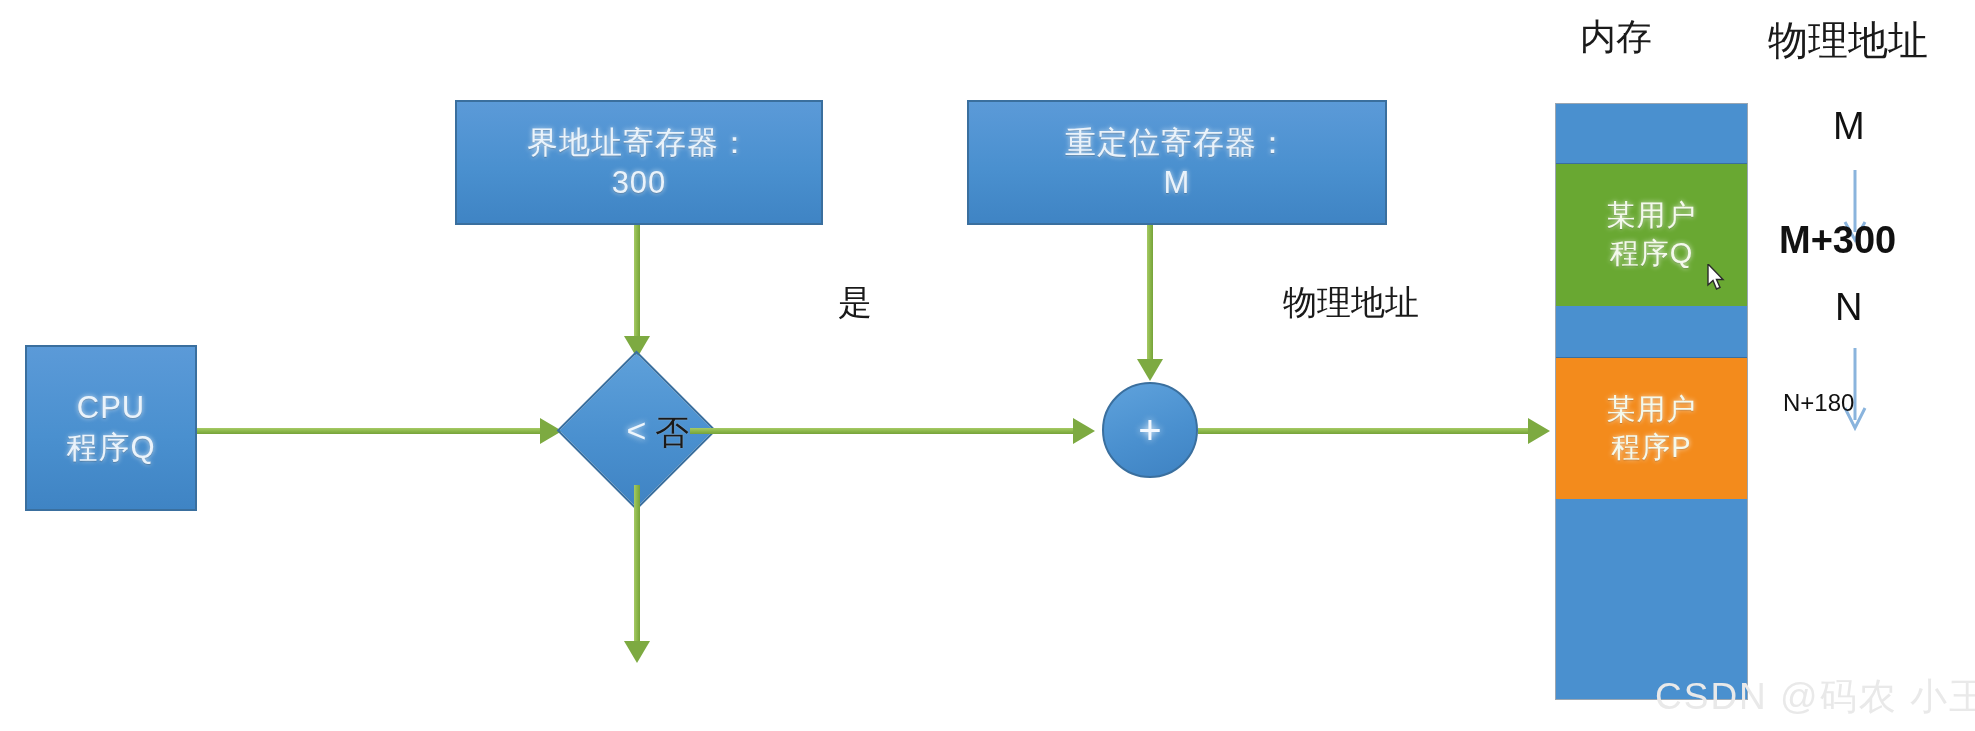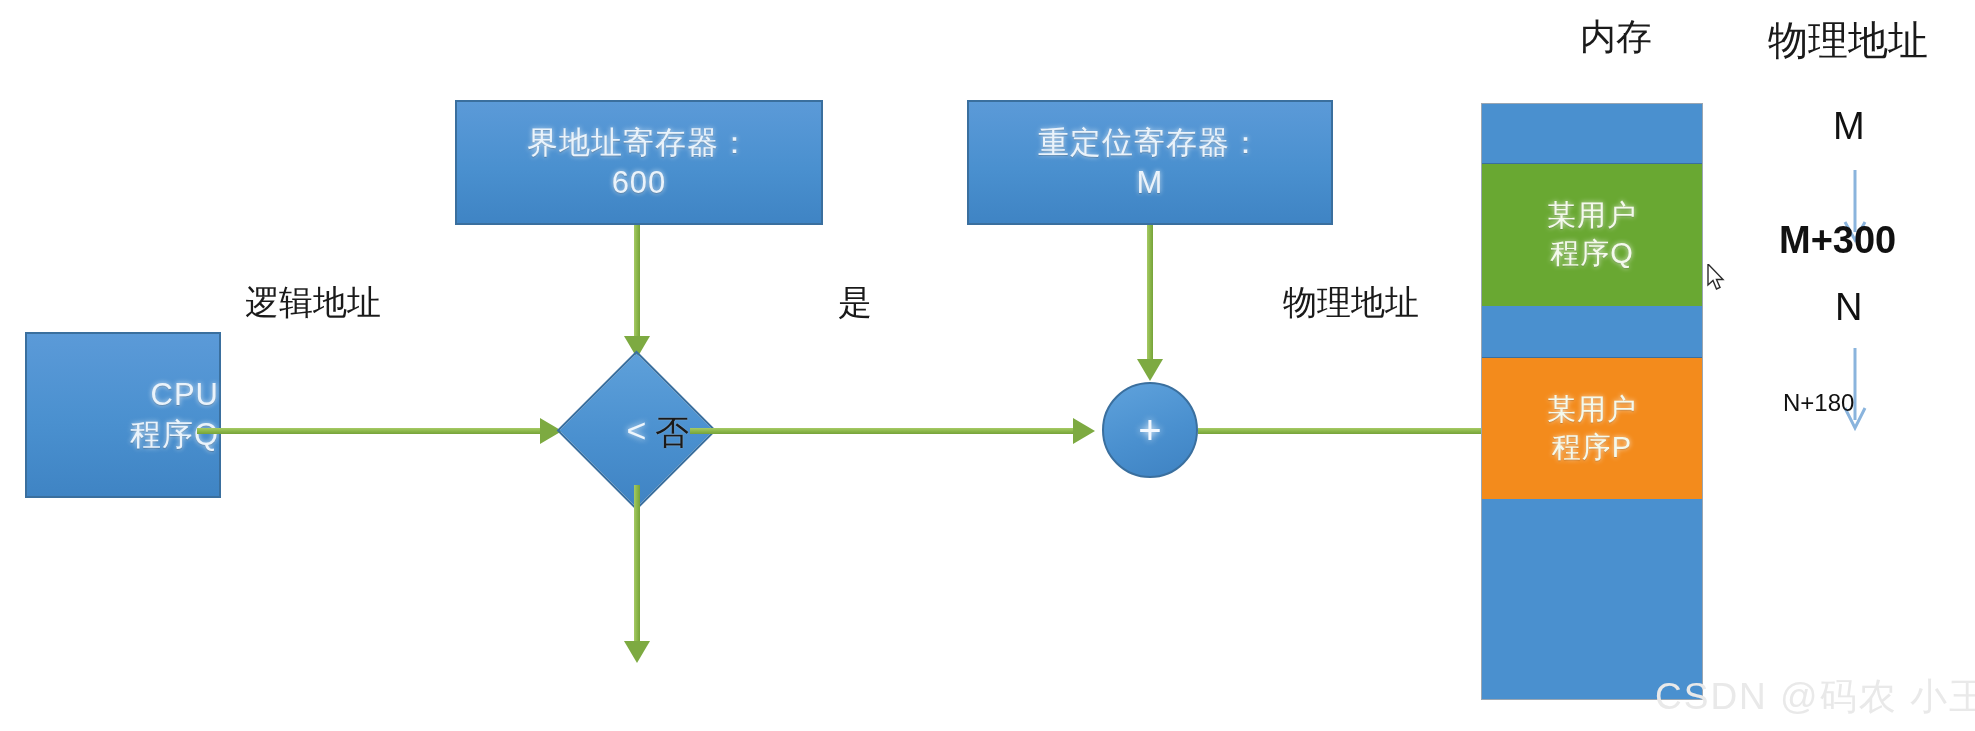--- a/index.html
+++ b/index.html
@@ -77,44 +77,43 @@
 
   
   #csdn-watermark{position:absolute;color:#e9e9e9;white-space:nowrap;
      font-size:37px;letter-spacing:2px;}
 </style>
 </head>
 <body>
 
 <div id="stage">
 
-  <div class="blue-box abs" style="left:25px;top:332px;width:196px;height:166px;font-size:31px;align-items:flex-end;">
+  <div class="blue-box abs" style="left:25px;top:345px;width:172px;height:166px;font-size:31px;">
     <span class="ln">CPU</span>
     <span class="ln">程序Q</span>
   </div>
 
   <div class="blue-box abs" style="left:455px;top:100px;width:368px;height:125px;font-size:31px;">
     <span class="ln">界地址寄存器：</span>
-    <span class="ln">600</span>
+    <span class="ln">300</span>
   </div>
 
-  <div class="blue-box abs" style="left:967px;top:100px;width:366px;height:125px;font-size:31px;">
+  <div class="blue-box abs" style="left:967px;top:100px;width:420px;height:125px;font-size:31px;">
     <span class="ln">重定位寄存器：</span>
     <span class="ln">M</span>
   </div>
 
   <div class="gline-v" style="left:634px;top:225px;height:115px;"></div>
   <div class="garrow-d" style="left:624px;top:336px;"></div>
 
   <div class="gline-v" style="left:1147px;top:225px;height:138px;"></div>
   <div class="garrow-d" style="left:1137px;top:359px;"></div>
 
   <div class="gline-h" style="left:197px;top:428px;width:345px;"></div>
   <div class="garrow-r" style="left:540px;top:418px;"></div>
-  <div class="lbl" style="left:245px;top:280px;font-size:34px;">逻辑地址</div>
 
   <div class="diamond-wrap" style="left:580px;top:374px;width:113px;height:113px;">
     <div class="diamond"></div>
     <div class="diamond-txt">&lt;</div>
   </div>
 
   <div class="gline-h" style="left:690px;top:428px;width:385px;"></div>
   <div class="garrow-r" style="left:1073px;top:418px;"></div>
   <div class="lbl" style="left:838px;top:280px;font-size:34px;">是</div>
 
@@ -127,21 +126,21 @@
   </div>
 
   <div class="gline-h" style="left:1198px;top:428px;width:332px;"></div>
   <div class="garrow-r" style="left:1528px;top:418px;"></div>
   <div class="lbl" style="left:1283px;top:280px;font-size:34px;">物理地址</div>
 
   <div class="lbl" style="left:1580px;top:13px;font-size:36px;">内存</div>
 
   <div class="lbl" style="left:1768px;top:13px;font-size:40px;">物理地址</div>
 
-  <div id="memory-column" style="left:1481px;top:103px;width:222px;height:597px;text-align:center;">
+  <div id="memory-column" style="left:1555px;top:103px;width:193px;height:597px;text-align:center;">
     <div class="mseg free" style="height:60px;">
       <span class="ln"></span>
       <span class="ln"></span>
     </div>
     <div class="mseg q" style="height:142px;font-size:29px;">
       <span class="ln">某用户</span>
       <span class="ln">程序Q</span>
     </div>
     <div class="mseg free" style="height:52px;">
       <span class="ln"></span>

